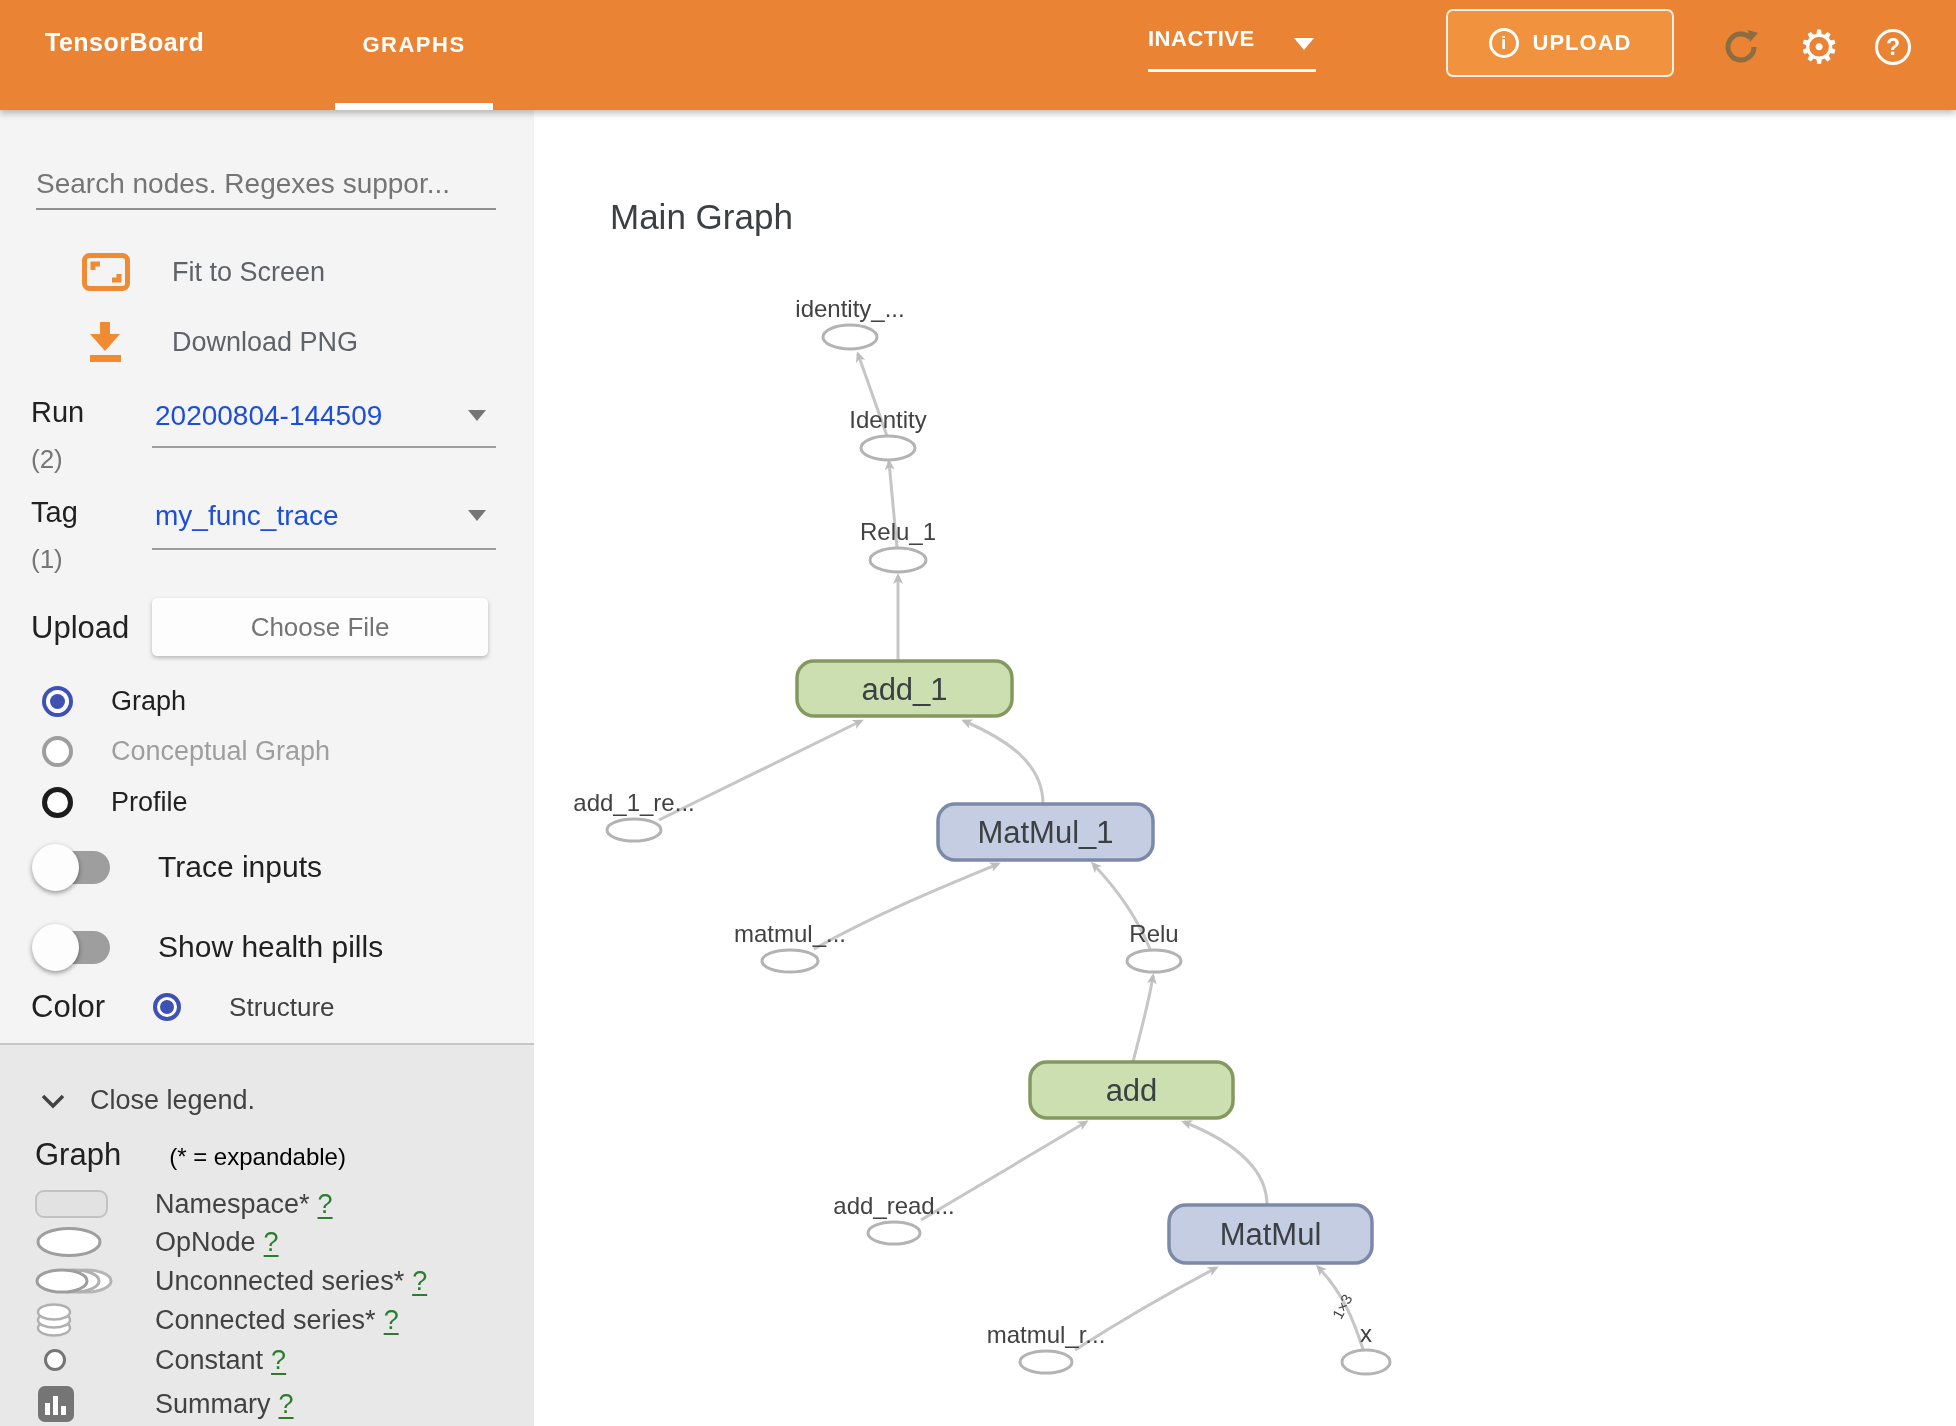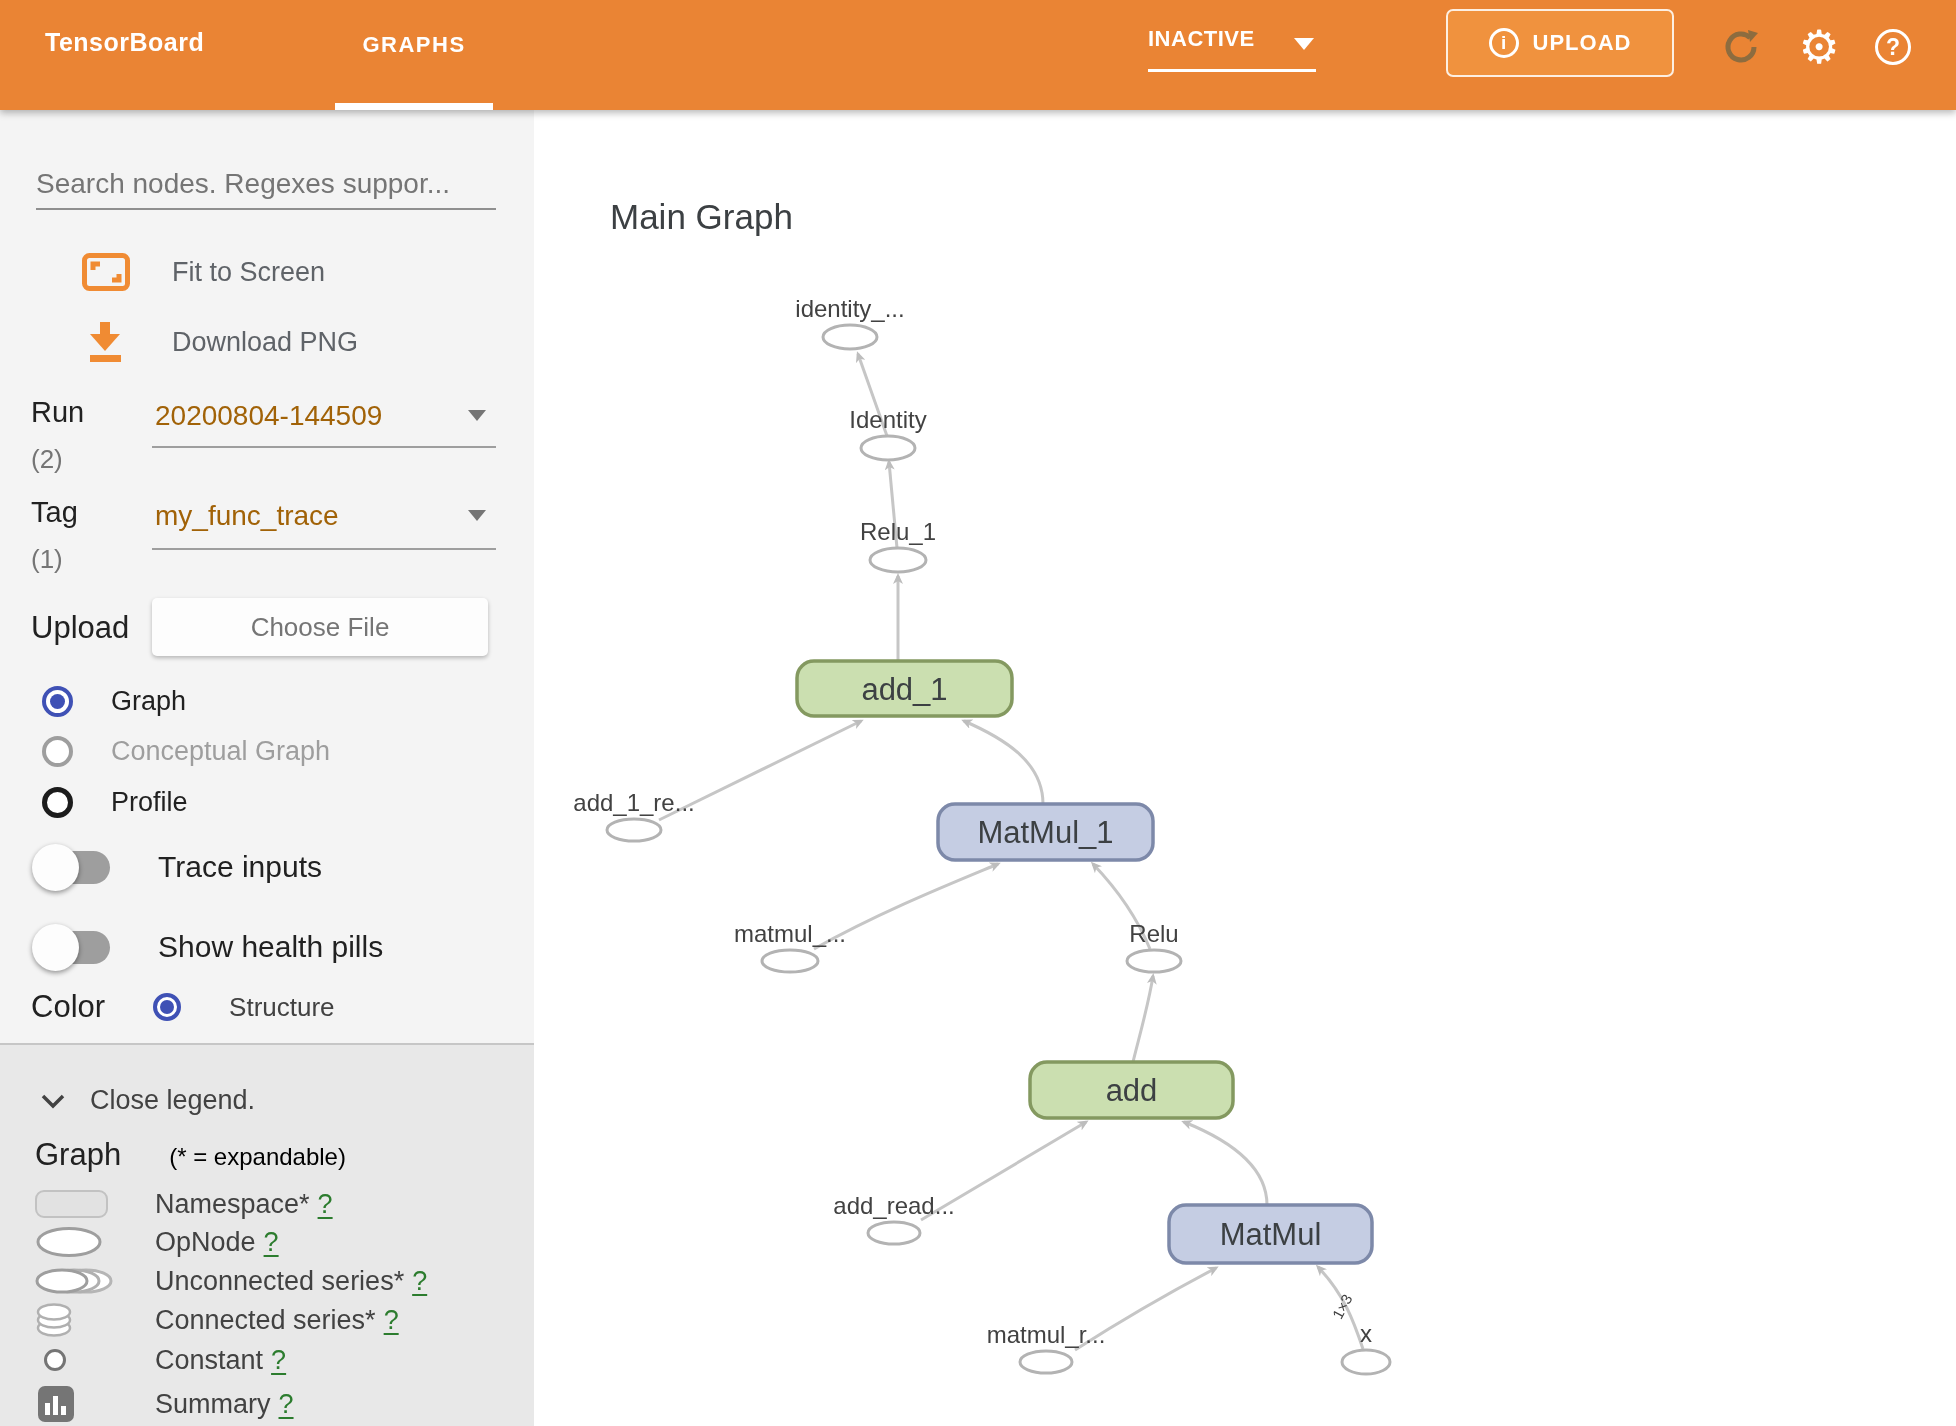--- a/index.html
+++ b/index.html
@@ -43,21 +43,21 @@
     background:transparent; border:none; border-bottom:2px solid #8f8f8f; outline:none;
     font-family:"Liberation Sans",sans-serif; font-size:28px; color:#424242;
     text-overflow:ellipsis; }
   .search-input::placeholder { color:#757575; opacity:1; }
 
   .action-row { position:absolute; left:36px; display:flex; align-items:center; gap:42px; cursor:pointer;padding-left:46px; }
   .action-label { font-size:27px; color:#5f6368; }
 
   .field-label { position:absolute; left:31px; font-size:29px; color:#212121; }
   .field-count { position:absolute; left:31px; font-size:26px; color:#757575; }
-  .field-value { position:absolute; left:155px; width:341px; font-size:28px; color:#a16207;
+  .field-value { position:absolute; left:155px; width:341px; font-size:28px; color:#1d4ed8;
     white-space:nowrap; cursor:pointer; }
   .field-underline { position:absolute; left:152px; width:344px; height:2px; background:#9e9e9e; }
   .sel-caret { position:absolute; width:0; height:0; border-left:9px solid transparent;
     border-right:9px solid transparent; border-top:11px solid #757575; }
 
   .choose-file { position:absolute; left:152px; top:488px; width:336px; height:58px;
     background:#fdfdfd; border:none; border-radius:5px; box-shadow:0 2px 4px rgba(0,0,0,.26);
     font-family:"Liberation Sans",sans-serif; font-size:26px; color:#757575; cursor:pointer; }
 
   .radio-row { position:absolute; left:42px; display:flex; align-items:center; gap:38px; cursor:pointer; }

